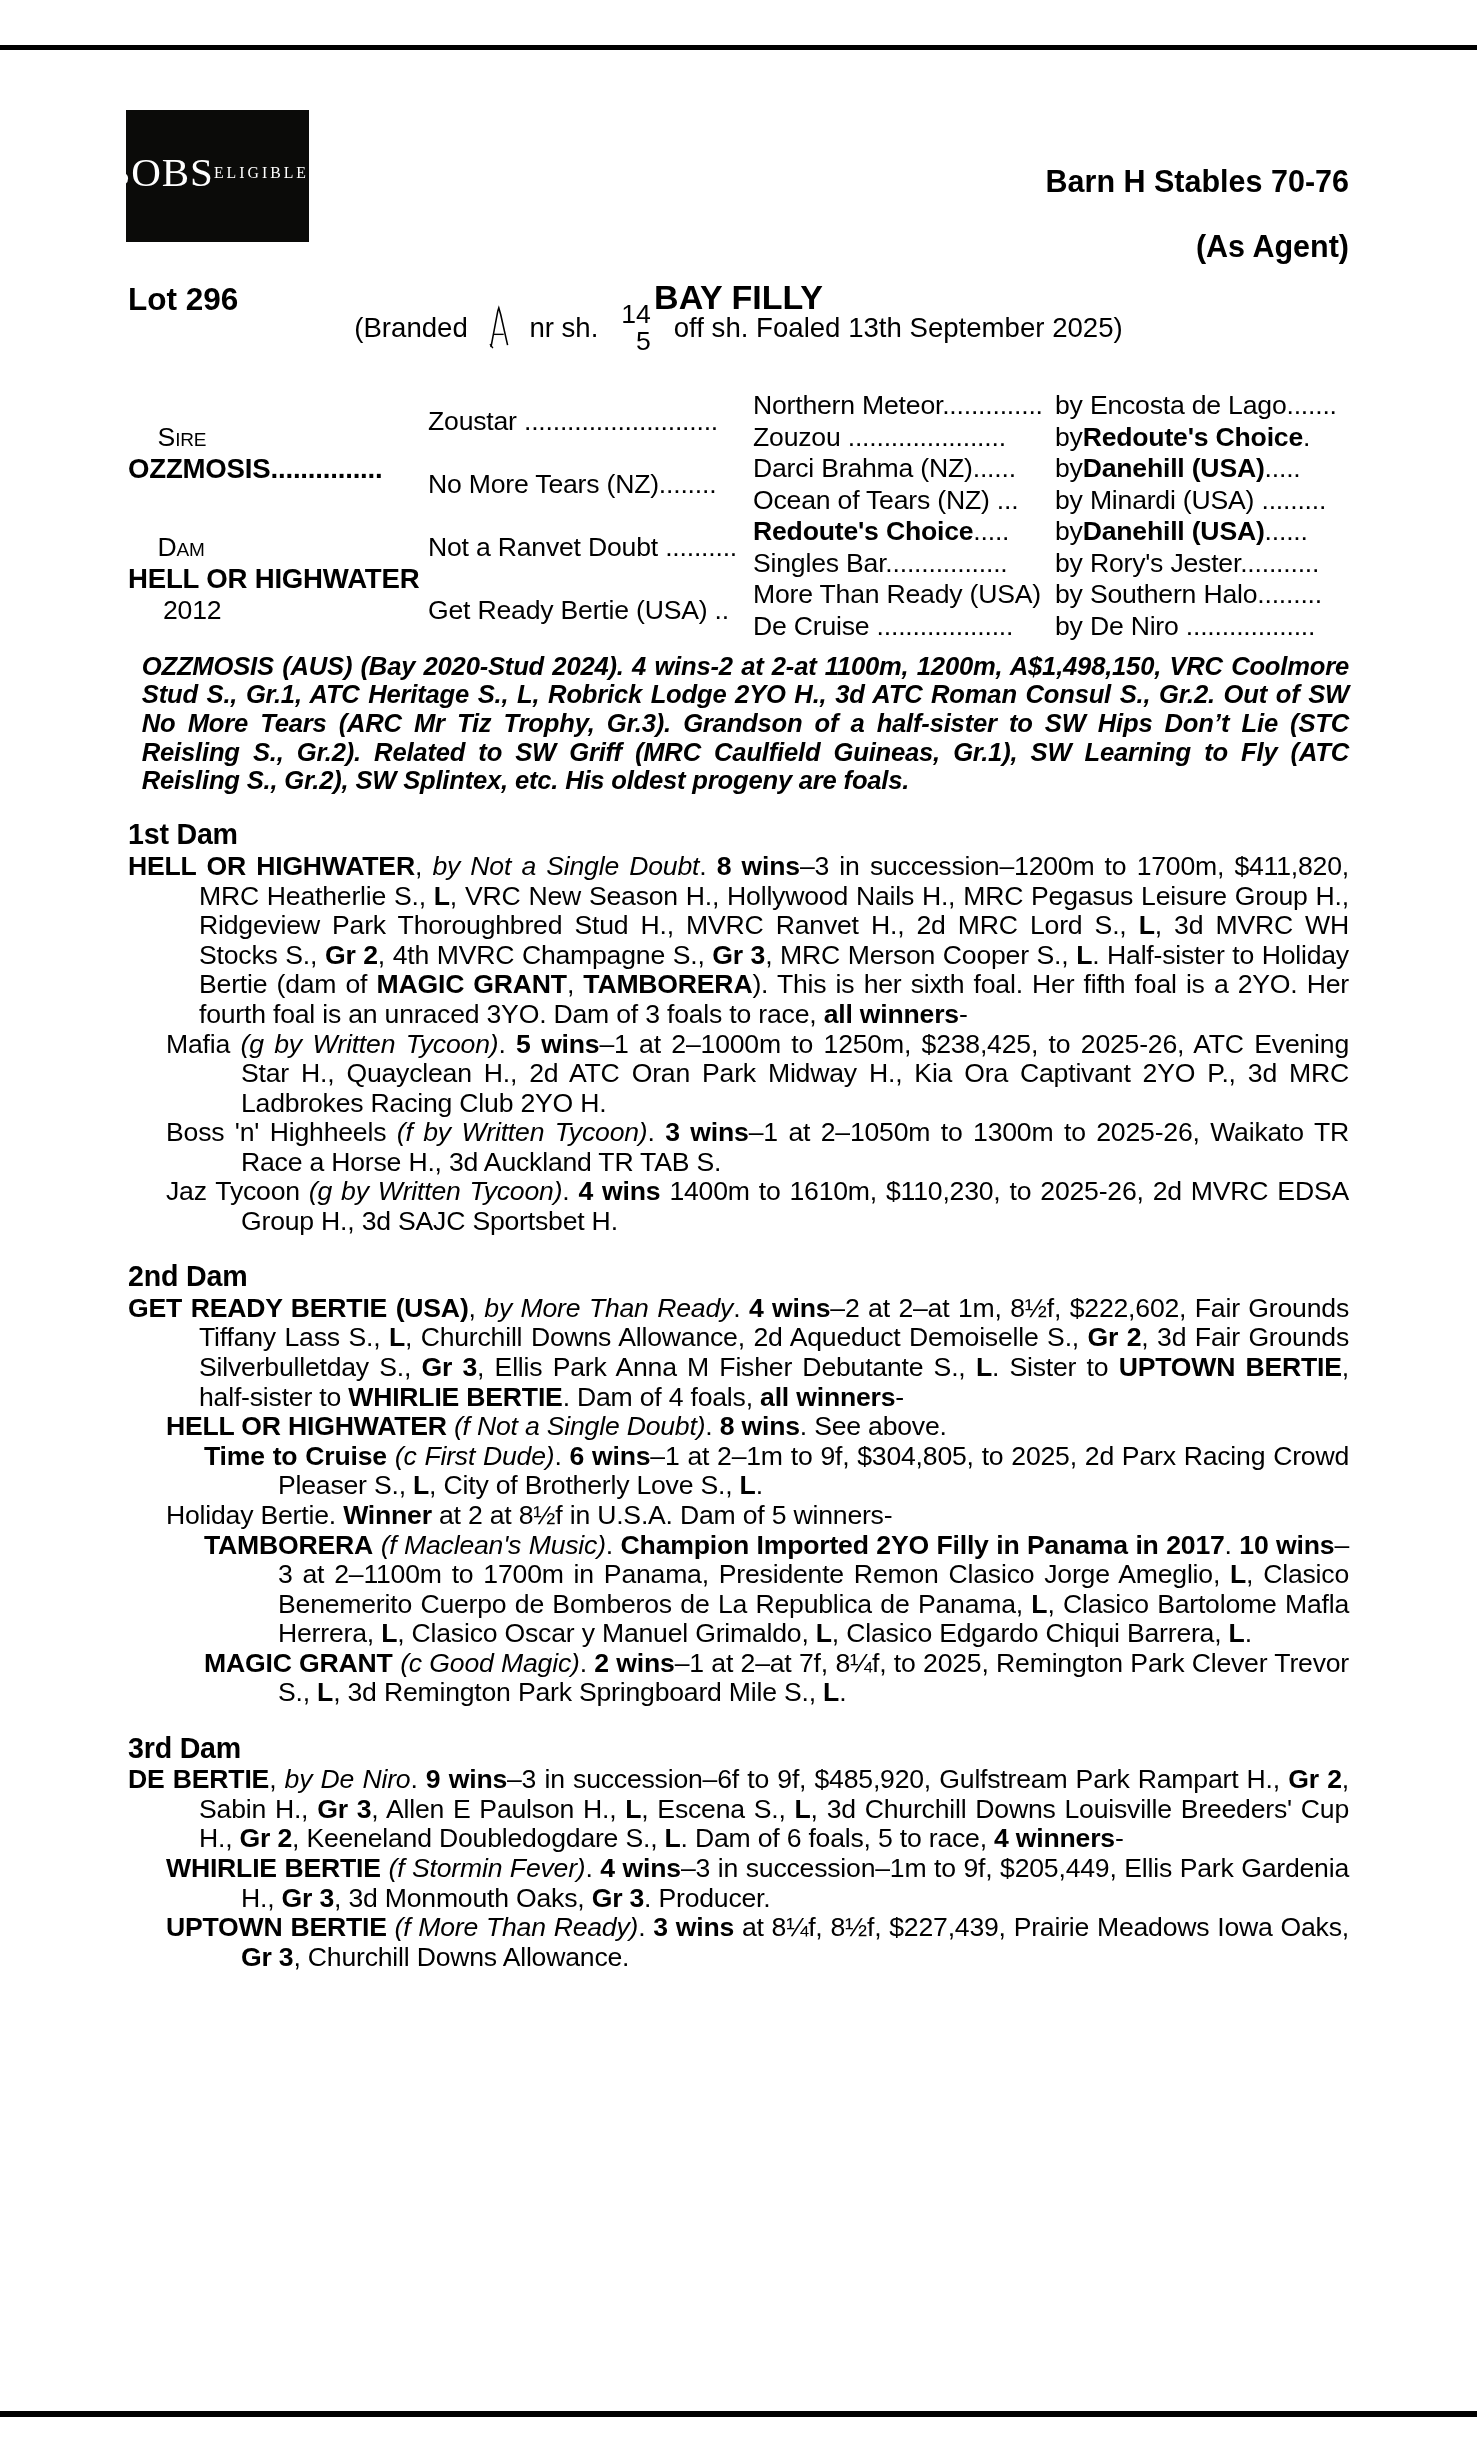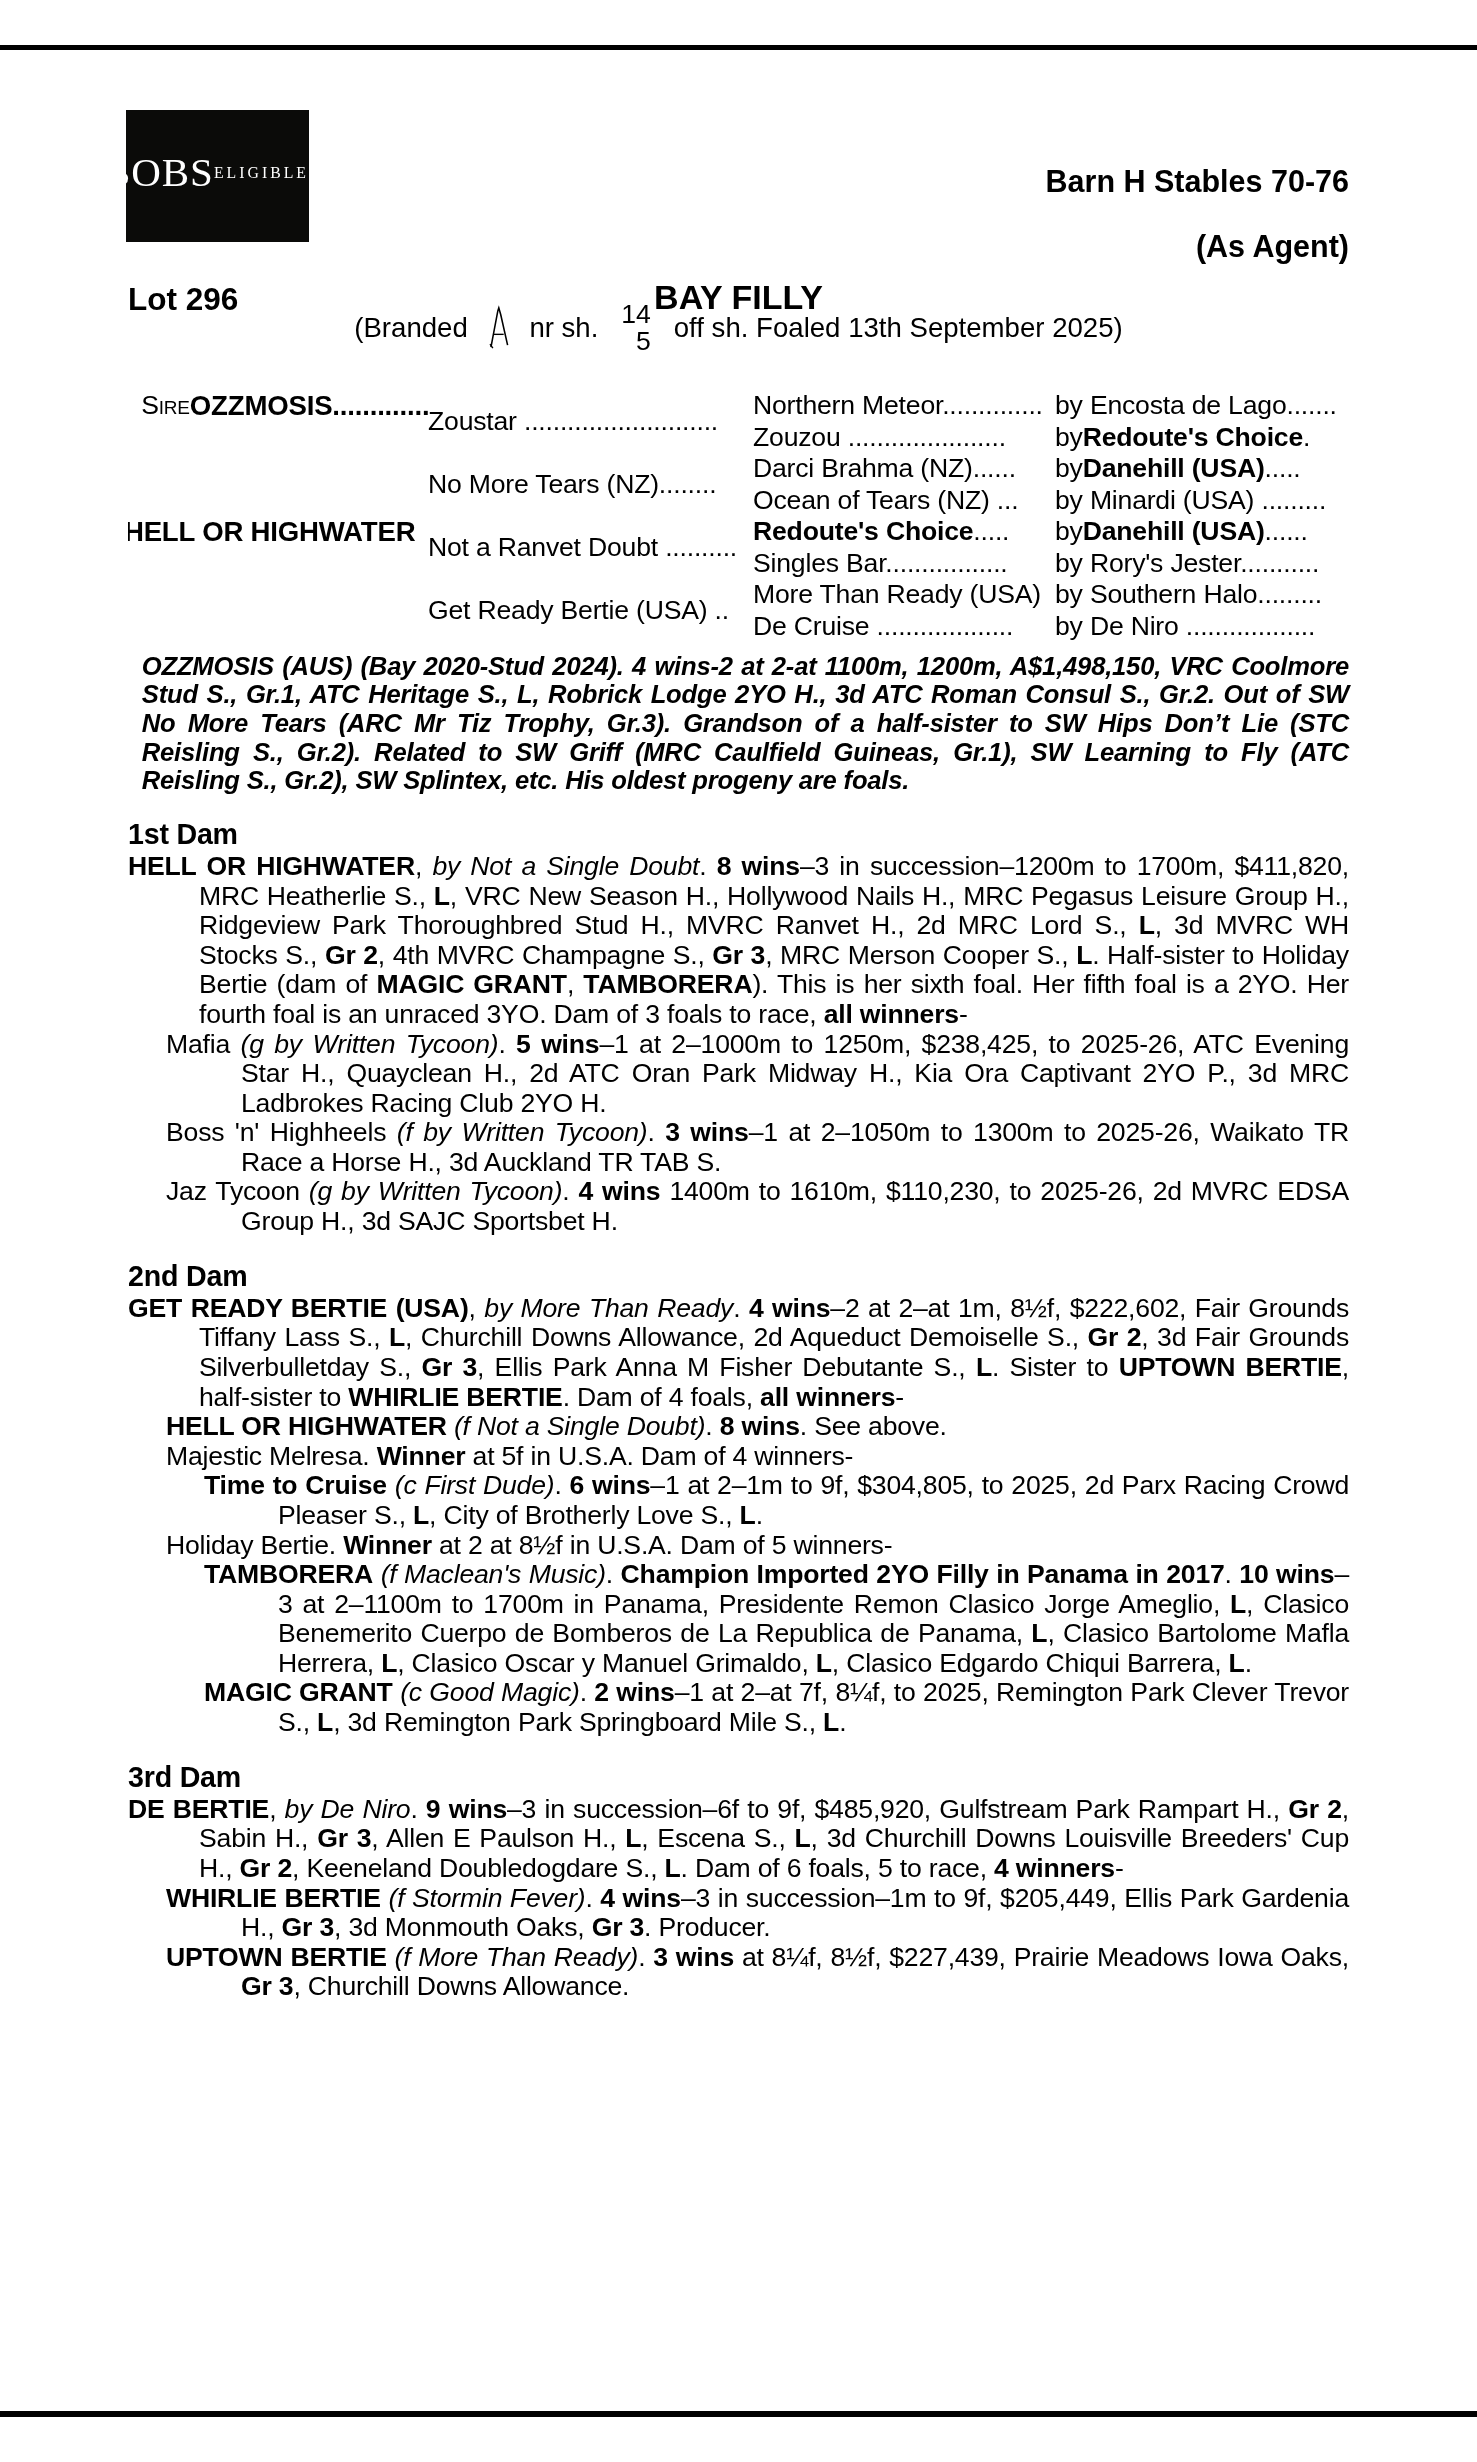--- a/index.html
+++ b/index.html
@@ -25,21 +25,21 @@
   .branded{position:absolute;top:297px;left:128px;width:1221px;height:61px;display:flex;
            align-items:center;justify-content:center;gap:19px;font-size:27.6px;}
   .brandmark{display:inline-block;}
   .fraction{display:inline-flex;flex-direction:column;align-items:flex-end;font-size:26.6px;line-height:26.6px;padding:0 3.9px;}
 
   
   .pedigree{position:absolute;left:128px;top:390px;display:grid;
             grid-template-columns:300px 325px 302px 293px;grid-auto-rows:31.5px;
             font-size:26.6px;letter-spacing:-0.2px;}
   .pc{display:flex;align-items:center;white-space:nowrap;overflow:hidden;}
-  .pcol{display:flex;flex-direction:row;justify-content:center;align-items:flex-start;white-space:nowrap;overflow:hidden;}
+  .pcol{display:flex;flex-direction:column;justify-content:center;align-items:flex-start;white-space:nowrap;overflow:hidden;}
   .c1-sire{grid-column:1;grid-row:1/5;}
   .c1-dam{grid-column:1;grid-row:5/9;}
   .c2-1{grid-column:2;grid-row:1/3;}
   .c2-2{grid-column:2;grid-row:3/5;}
   .c2-3{grid-column:2;grid-row:5/7;}
   .c2-4{grid-column:2;grid-row:7/9;}
   .sc{font-variant:small-caps;padding-left:29.6px;font-size:26.6px;}
   .pname{font-weight:bold;font-size:27.6px;}
   .pyear{padding-left:35px;}
 
@@ -186,21 +186,20 @@
   <p class="para p-child"><span>Jaz Tycoon </span><span class="ri">(g by Written Tycoon)</span><span>. </span><span class="rb">4 wins</span><span> 1400m to 1610m, $110,230, to 2025-26, 2d MVRC EDSA Group H., 3d SAJC Sportsbet H.</span></p>
 </section>
 
   <section>
     <h2 class="dam-heading">2nd Dam</h2>
 
   <p class="para p-dam"><span class="rb">GET READY BERTIE (USA)</span><span>, </span><span class="ri">by More Than Ready</span><span>. </span><span class="rb">4 wins</span><span>–2 at 2–at 1m, 8½f, $222,602, Fair Grounds Tiffany Lass S., </span><span class="rb">L</span><span>, Churchill Downs Allowance, 2d Aqueduct Demoiselle S., </span><span class="rb">Gr 2</span><span>, 3d Fair Grounds Silverbulletday S., </span><span class="rb">Gr 3</span><span>, Ellis Park Anna M Fisher Debutante S., </span><span class="rb">L</span><span>. Sister to </span><span class="rb">UPTOWN BERTIE</span><span>, half-sister to </span><span class="rb">WHIRLIE BERTIE</span><span>. Dam of 4 foals, </span><span class="rb">all winners</span><span>-</span></p>
 
   <p class="para p-child"><span class="rb">HELL OR HIGHWATER</span><span> </span><span class="ri">(f Not a Single Doubt)</span><span>. </span><span class="rb">8 wins</span><span>. See above.</span></p>
 
-  <p class="para p-child"><span>Majestic Melresa. </span><span class="rb">Winner</span><span> at 5f in U.S.A. Dam of 4 winners-</span></p>
 
   <p class="para p-grandchild"><span class="rb">Time to Cruise</span><span> </span><span class="ri">(c First Dude)</span><span>. </span><span class="rb">6 wins</span><span>–1 at 2–1m to 9f, $304,805, to 2025, 2d Parx Racing Crowd Pleaser S., </span><span class="rb">L</span><span>, City of Brotherly Love S., </span><span class="rb">L</span><span>.</span></p>
 
   <p class="para p-child"><span>Holiday Bertie. </span><span class="rb">Winner</span><span> at 2 at 8½f in U.S.A. Dam of 5 winners-</span></p>
 
   <p class="para p-grandchild"><span class="rb">TAMBORERA</span><span> </span><span class="ri">(f Maclean's Music)</span><span>. </span><span class="rb">Champion Imported 2YO Filly in Panama in 2017</span><span>. </span><span class="rb">10 wins</span><span>–3 at 2–1100m to 1700m in Panama, Presidente Remon Clasico Jorge Ameglio, </span><span class="rb">L</span><span>, Clasico Benemerito Cuerpo de Bomberos de La Republica de Panama, </span><span class="rb">L</span><span>, Clasico Bartolome Mafla Herrera, </span><span class="rb">L</span><span>, Clasico Oscar y Manuel Grimaldo, </span><span class="rb">L</span><span>, Clasico Edgardo Chiqui Barrera, </span><span class="rb">L</span><span>.</span></p>
 
   <p class="para p-grandchild"><span class="rb">MAGIC GRANT</span><span> </span><span class="ri">(c Good Magic)</span><span>. </span><span class="rb">2 wins</span><span>–1 at 2–at 7f, 8¼f, to 2025, Remington Park Clever Trevor S., </span><span class="rb">L</span><span>, 3d Remington Park Springboard Mile S., </span><span class="rb">L</span><span>.</span></p>
 </section>
 

